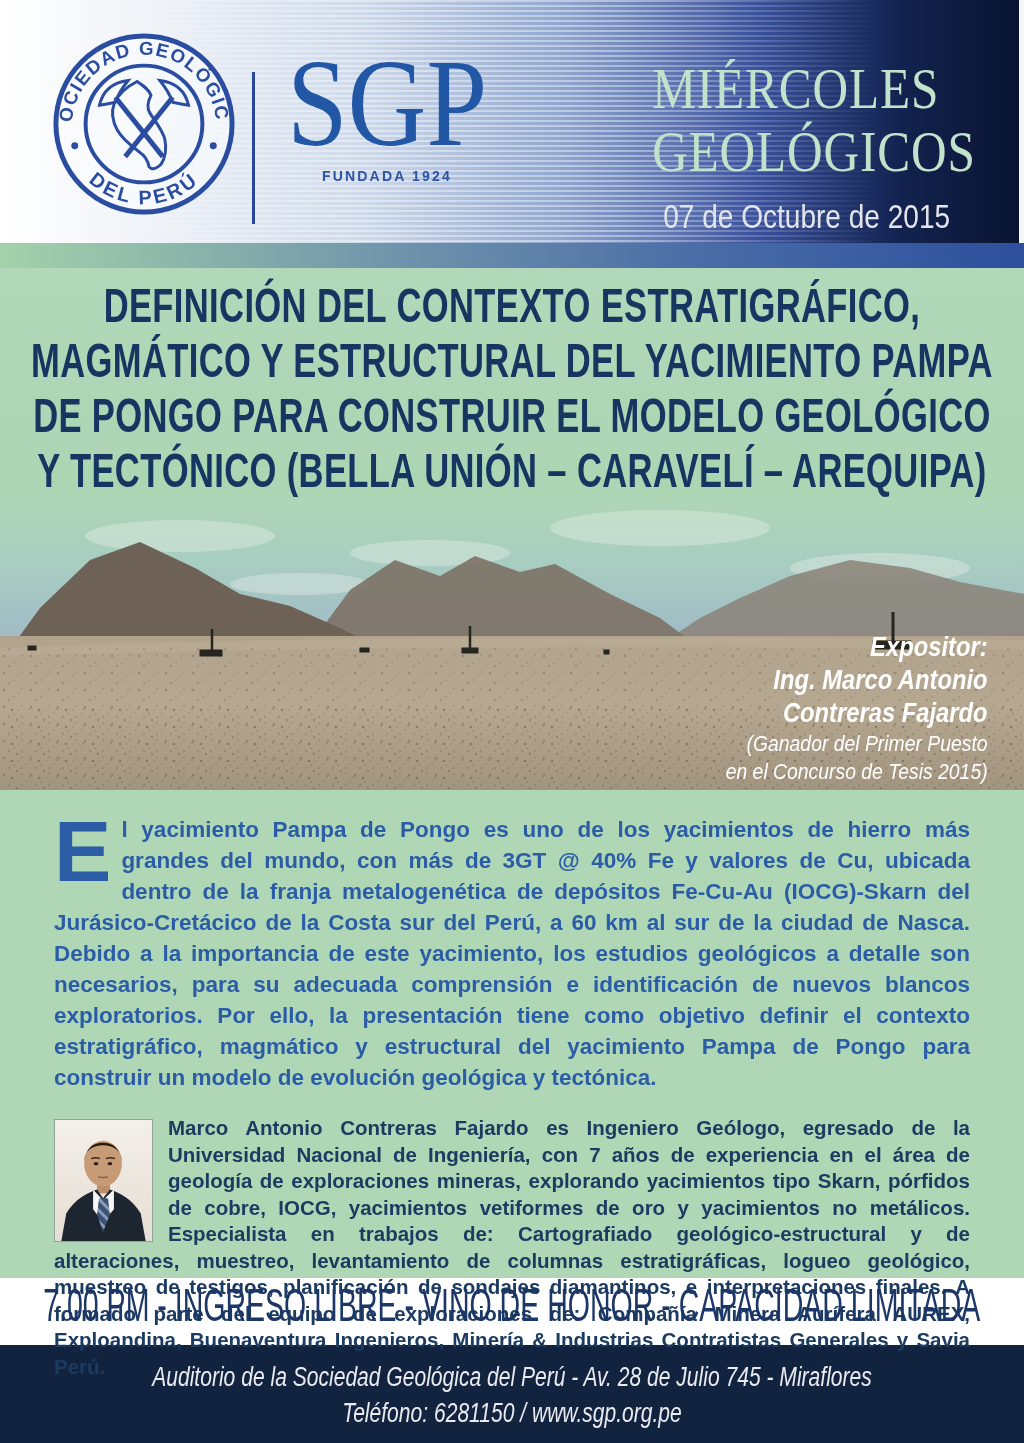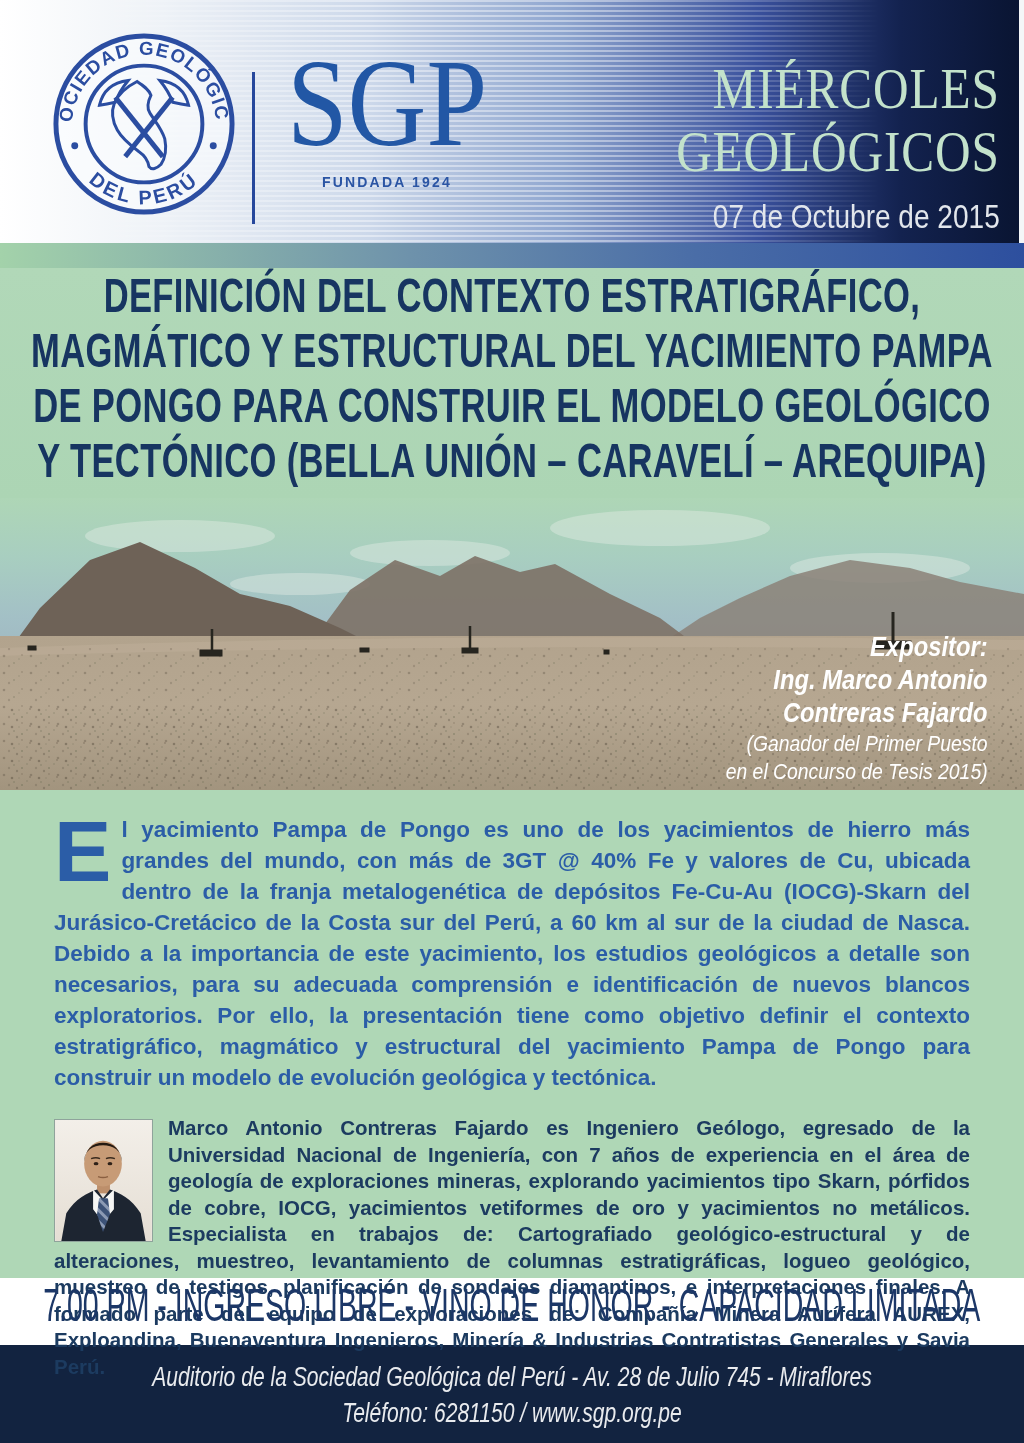--- a/index.html
+++ b/index.html
@@ -14,34 +14,34 @@
     -webkit-mask-image:linear-gradient(to right, transparent 6%, #000 34%, #000 60%, transparent 86%);
     mask-image:linear-gradient(to right, transparent 6%, #000 34%, #000 60%, transparent 86%); }
   .header-right-edge { position:absolute; right:0; top:0; width:5px; height:243px; background:#f4f6f8; }
 
   .seal { position:absolute; left:50px; top:30px; width:188px; height:188px; }
   .divider { position:absolute; left:252px; top:72px; width:3px; height:152px; background:#27489c; }
 
   .sgp-block { position:absolute; left:272px; top:40px; width:230px; text-align:center; }
   .sgp-acronym { display:block; font-family:"Liberation Serif", serif; font-size:124px; line-height:128px;
     color:#2257a5; transform:scaleX(0.88); transform-origin:50% 50%; }
-  .sgp-founded { display:block; margin-top:6px; font-size:14px; letter-spacing:2.2px; font-weight:700; color:#2b55a4; }
-
-  .header-title { position:absolute; right:24px; top:58px; text-align:right; }
+  .sgp-founded { display:block; font-size:14px; letter-spacing:2.2px; font-weight:700; color:#2b55a4; }
+
+  .header-title { position:absolute; right:48px; top:58px; text-align:left; }
   .series-line { display:block; font-family:"Liberation Serif", serif; font-size:56px; line-height:63px;
     color:#c3e2cb; letter-spacing:1px; transform:scaleX(0.88); transform-origin:100% 50%; white-space:nowrap; }
   .header-date { display:block; margin-top:14px; font-size:33px; color:#e2e6ec; white-space:nowrap;
     transform:scaleX(0.85); transform-origin:100% 50%; }
 
   
   .band { width:100%; height:25px; background:linear-gradient(to right,#a3d2aa 0%,#6e92ab 40%,#4a6da7 68%,#2d4f9e 100%); }
 
   
   .title-section { width:100%; height:230px; background:linear-gradient(to bottom,#b1d8b8,#acd5b4);
-    display:flex; align-items:flex-start; justify-content:center; }
+    display:flex; align-items:flex-end; justify-content:center; }
   .talk-title { text-align:center; transform:scaleX(0.72); transform-origin:50% 50%; white-space:nowrap; }
   .talk-title span { display:block; font-size:48px; line-height:55px; font-weight:700; color:#173561; letter-spacing:0.5px; }
 
   
   .photo-section { position:relative; width:100%; height:292px; background:#a9c6bd;font-style:italic; }
   .photo-section svg.landscape { display:block; width:100%; height:100%; }
   .photo-overlay { position:absolute; right:36px; bottom:4px; text-align:right; color:#ffffff;
     transform:scaleX(0.88); transform-origin:100% 100%; white-space:nowrap; }
   .speaker-strong { display:block; font-size:27px; line-height:33px; font-weight:700; }
   .speaker-note { display:block; font-size:22px; line-height:28px; font-weight:400; }

